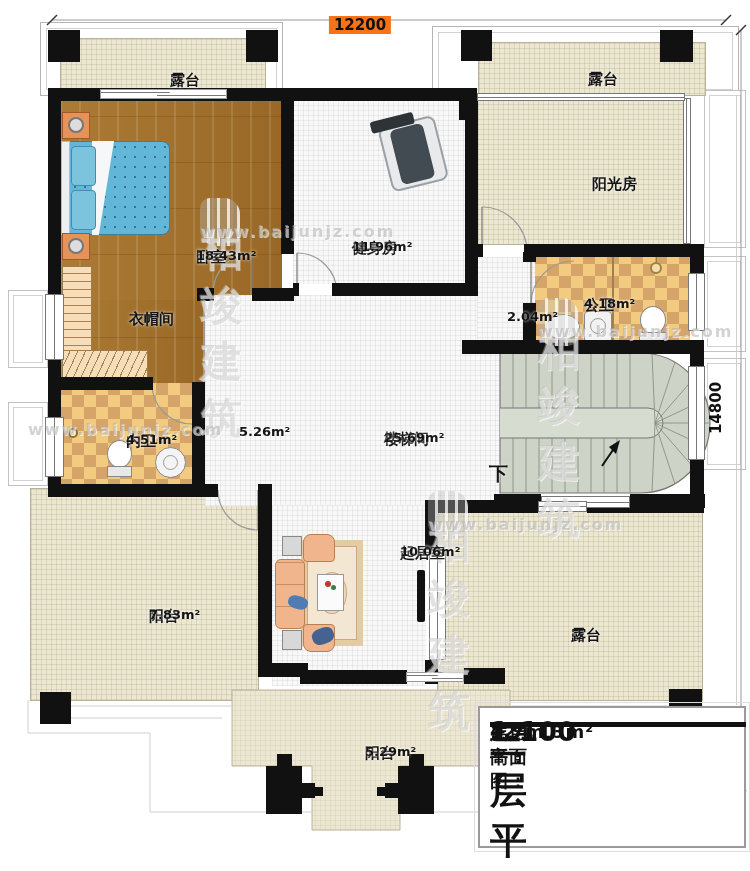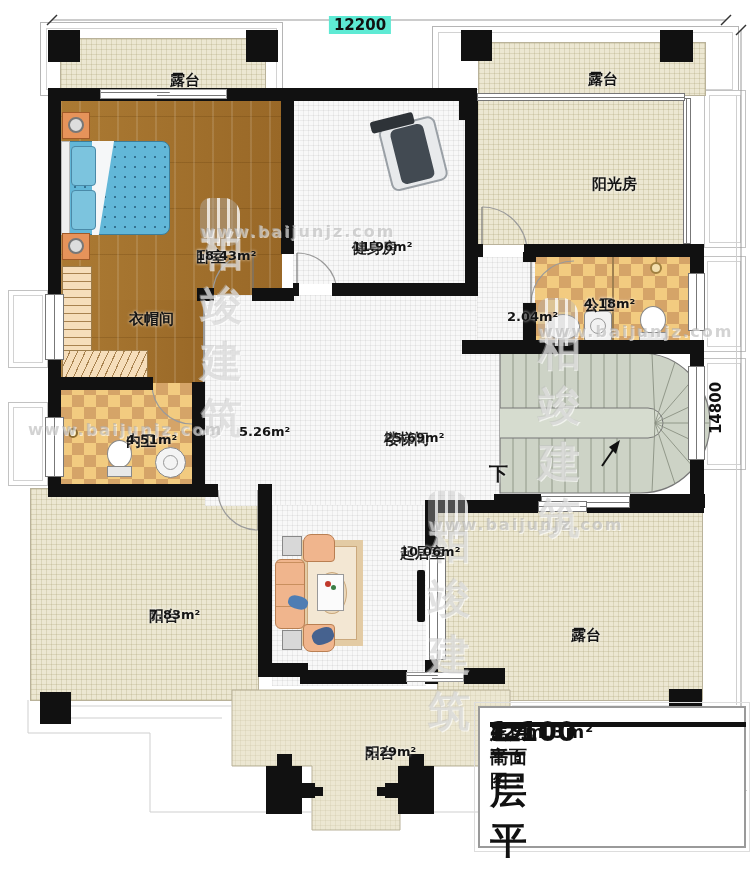--- a/index.html
+++ b/index.html
@@ -36,21 +36,21 @@
   .lbl .nm{position:static;display:block;font-size:15px;}
   .lbl .ar{position:static;display:block;font-size:13px;}
   .wm{z-index:7;display:flex;align-items:center;gap:10px;pointer-events:none;}
   .wm-logo{position:static;width:40px;height:48px;border-radius:10px 16px 10px 16px;background:rgba(185,185,185,.38);
            background-image:repeating-linear-gradient(90deg,transparent 0 7px,rgba(255,255,255,.75) 7px 10px);}
   .wm-text{position:static;}
   .wm-brand{position:static;display:block;font-size:42px;font-weight:bold;letter-spacing:7px;
             color:rgba(190,190,190,.45);text-shadow:1px 1px 0 rgba(255,255,255,.65);}
   .wm-url{position:static;display:block;font-size:16px;font-weight:bold;letter-spacing:2px;
           color:rgba(175,175,175,.55);text-shadow:1px 1px 0 rgba(255,255,255,.6);}
-  .dim{z-index:9;font-size:15px;font-weight:bold;color:#111;background:#5eead4;padding:0 5px;}
+  .dim{z-index:9;font-size:15px;font-weight:bold;color:#111;background:#f97316;padding:0 5px;}
   .titlebox{left:478px;top:706px;width:268px;height:142px;background:#fff;border:2px solid #9a9a9a;
             outline:1px solid #ddd;outline-offset:3px;z-index:9;padding:8px 10px;}
   .t-row{position:static;display:flex;align-items:baseline;gap:14px;}
   .t-main{position:static;font-size:37px;font-weight:bold;letter-spacing:2px;color:#111;}
   .t-scale{position:static;font-size:27px;font-weight:bold;color:#111;}
   .t-line{position:static;height:5px;background:#111;margin:6px 0 9px 0;width:97%;}
   .t-info{position:static;font-size:18px;font-weight:bold;color:#111;margin-top:5px;letter-spacing:1px;}
   svg{overflow:visible;}
 </style>
 </head>

